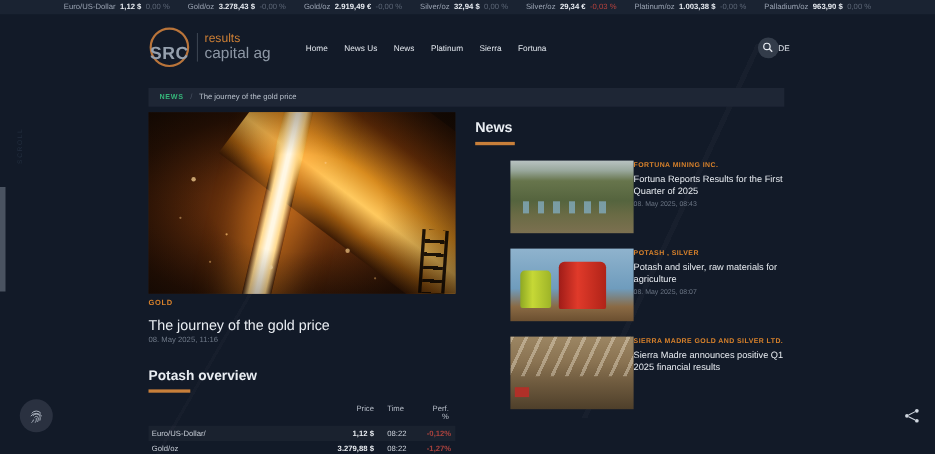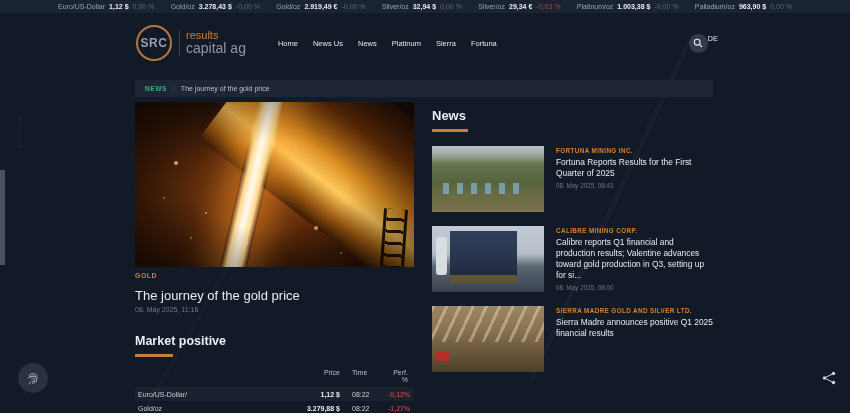--- a/index.html
+++ b/index.html
@@ -22,28 +22,28 @@
   .tk-value { color:#e8ecf2; font-weight:bold; }
   .tk-change { color:#5b6575; }
   .tk-change.flat { color:#5b6575; }
   .tk-change.down { color:#b5413d; }
 
   
   .header { position:absolute; top:13px; left:0; width:850px; height:60px;
     display:flex; align-items:center; padding-left:136px; }
   .logo { display:flex; align-items:center; gap:7px; cursor:pointer; }
   .logo-circle { width:36px; height:36px; border:2px solid #b9743a; border-radius:50%;
-    display:flex; align-items:center; justify-content:center;
-    color:#95a0ae; font-size:12px; font-weight:bold; letter-spacing:.5px; }
+    display:flex; align-items:flex-end; justify-content:center;
+    color:#95a0ae; font-size:16px; font-weight:bold; letter-spacing:.5px; }
   .logo-text { border-left:1px solid #39424f; padding-left:6px; line-height:1.05; }
   .lt1 { color:#cd7f35; font-size:11px; }
   .lt2 { color:#8d97a5; font-size:14px; }
   .nav { display:flex; gap:15px; margin-left:32px; }
   .nav-link { color:#e2e7ee; font-size:7.5px; text-decoration:none; cursor:pointer; }
-  .hdr-right { margin-left:auto; margin-right:132px; display:flex; }
+  .hdr-right { margin-left:auto; margin-right:132px; display:flex; align-items:center; }
   .search-btn { width:19px; height:19px; border-radius:50%; background:#333c4a; border:none;
     display:flex; align-items:center; justify-content:center; cursor:pointer; }
   .lang { color:#e2e7ee; font-size:7.5px; cursor:pointer; }
 
   
   .breadcrumb { position:absolute; top:80px; left:135px; width:578px; height:17px; background:#1e2635;
     display:flex; align-items:center; gap:6px; padding:0 10px; }
   .bc-section { color:#35b579; font-size:6.5px; font-weight:bold; letter-spacing:.6px; cursor:pointer; }
   .bc-sep { color:#4a5464; font-size:7px; }
   .bc-page { color:#b9c1cc; font-size:7px; }
@@ -93,21 +93,21 @@
   .c-time { color:#c9cfd8; padding-left:12px; }
   .c-perf { text-align:right; padding-right:6px; }
   .pf-main { display:block; color:#aa423e; font-weight:bold; }
   .pf-sub { display:block; color:#7e3a37; font-size:6.5px; margin-top:1px; }
 
   
   .main-right { position:absolute; left:432px; top:108px; width:281px; }
   .news-title { color:#e9edf2; font-size:13px; font-weight:bold; }
   .news-underline { margin-top:6px; width:36px; height:3px; background:#c87f3a; }
   .news-list { margin-top:14px; }
-  .nitem { display:flex; gap:12px; margin-bottom:14px; cursor:pointer; }
+  .nitem { display:flex; gap:0; margin-bottom:14px; cursor:pointer;margin-left:32px; }
   .thumb { width:112px; height:66px; flex:none; position:relative; overflow:hidden; background:#30394a; }
   .ntext { flex:1; min-width:0; padding-top:1px; }
   .ncat { color:#d9822b; font-size:6.3px; font-weight:bold; letter-spacing:.4px; }
   .ntitle { margin-top:3px; color:#e8ecf1; font-size:8.4px; line-height:1.3; }
   .ndate { margin-top:3px; color:#6b7584; font-size:6.3px; }
 
   
   .thumb.aerial-landscape { background:linear-gradient(180deg,#b9c3c2 0%,#98a79b 14%,#67754c 28%,#55643e 55%,#6a6b45 75%,#7c7050 100%); }
   .thumb.aerial-landscape::after { content:''; position:absolute; left:10%; top:56%; width:72%; height:16%;
     background:repeating-linear-gradient(90deg, rgba(127,166,181,.85) 0 6px, transparent 6px 14px); }
@@ -234,21 +234,21 @@
     <div class="hero">
       <div class="vessel"></div>
       <div class="stream"></div>
       <div class="sparks"></div>
       <div class="ladder"></div>
     </div>
     <div class="art-cat">GOLD</div>
     <h1 class="art-title">The journey of the gold price</h1>
     <div class="art-date">08. May 2025, 11:16</div>
 
-    <h2 class="mkt-title">Market positive</h2>
+    <h2 class="mkt-title">Potash overview</h2>
     <div class="mkt-underline"></div>
 
     <div class="mtable">
       <div class="mhead">
         <span></span>
         <span class="h-price">Price</span>
         <span class="h-time">Time</span>
         <span class="h-perf">Perf. %</span>
       </div>
       <div>
@@ -288,29 +288,29 @@
     <div class="news-list">
   <div class="nitem">
     <div class="thumb aerial-landscape"></div>
     <div class="ntext">
       <div class="ncat">FORTUNA MINING INC.</div>
       <div class="ntitle">Fortuna Reports Results for the First Quarter of 2025</div>
       <div class="ndate">08. May 2025, 08:43</div>
     </div>
   </div>
 
-
   <div class="nitem">
-    <div class="thumb processing-plant"></div>
+    <div class="thumb storage-tanks"></div>
     <div class="ntext">
-      <div class="ncat">CALIBRE MINING CORP.</div>
-      <div class="ntitle">Calibre reports Q1 financial and production results; Valentine advances toward gold production in Q3, setting up for si...</div>
-      <div class="ndate">08. May 2025, 08:00</div>
-    </div>
-  </div>
+      <div class="ncat">POTASH , SILVER</div>
+      <div class="ntitle">Potash and silver, raw materials for agriculture</div>
+      <div class="ndate">08. May 2025, 08:07</div>
+    </div>
+  </div>
+
 
   <div class="nitem">
     <div class="thumb warehouse-interior"></div>
     <div class="ntext">
       <div class="ncat">SIERRA MADRE GOLD AND SILVER LTD.</div>
       <div class="ntitle">Sierra Madre announces positive Q1 2025 financial results</div>
 
     </div>
   </div>
 </div>

